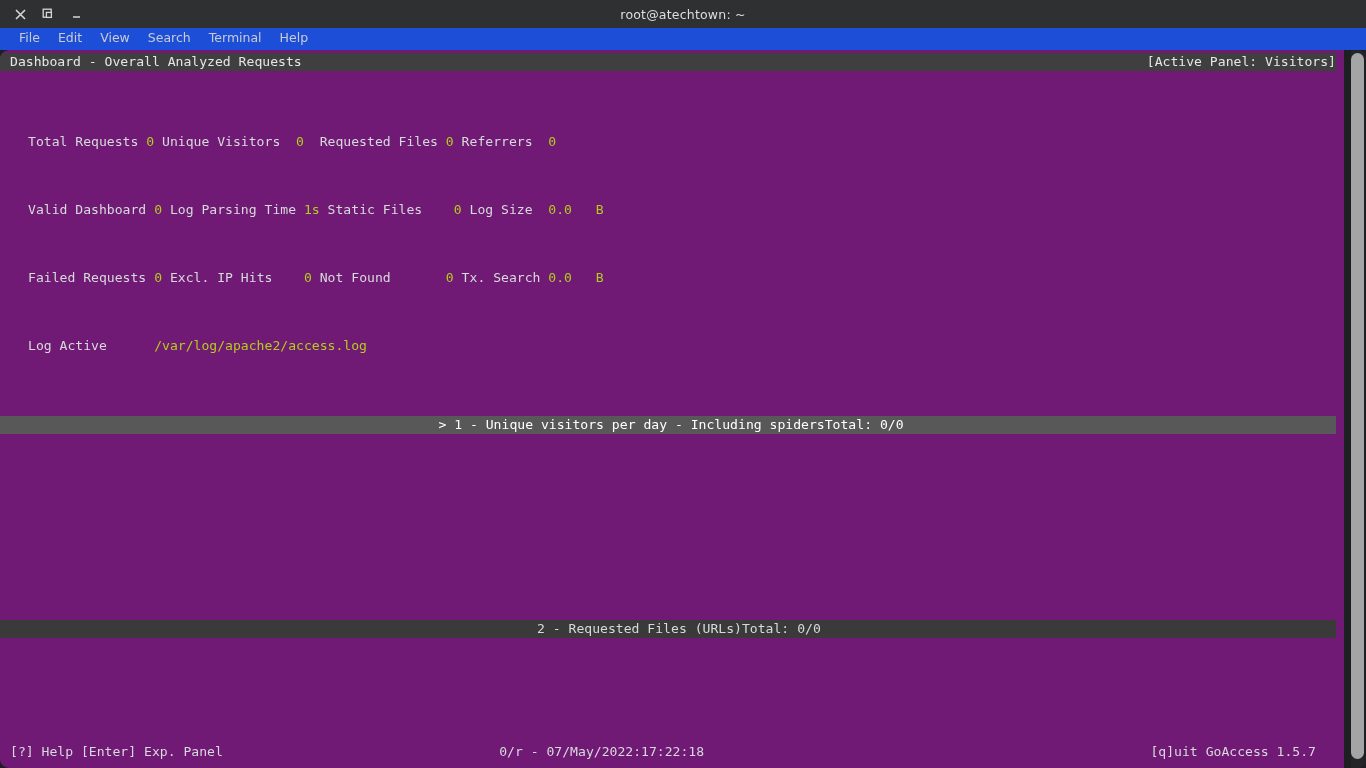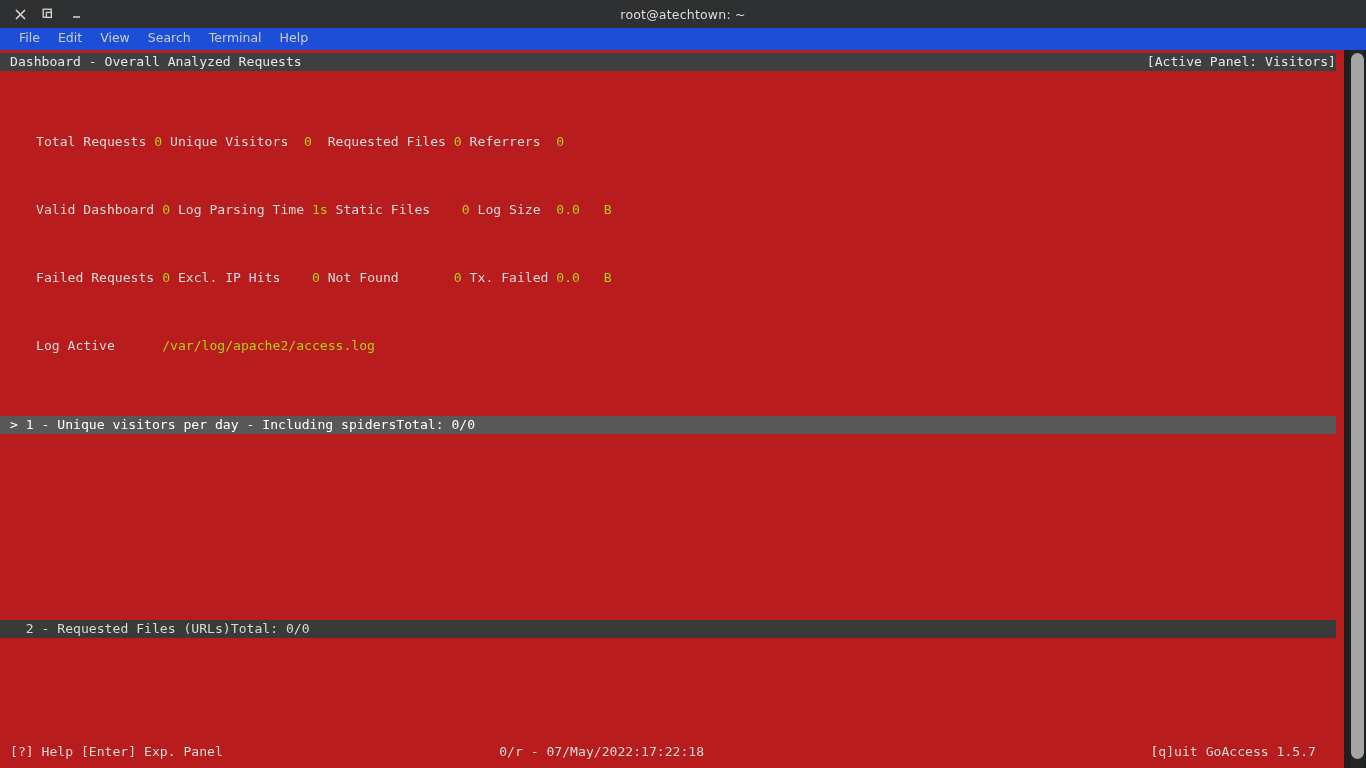--- a/index.html
+++ b/index.html
@@ -73,22 +73,23 @@
     color: #c9ccd0;
     font-size: 12.5px;
     padding: 2px 9px;
     white-space: nowrap;
   }
 
   
   #terminal {
     flex: 1;
     position: relative;
-    background: #b91c1c;
+    background: #701a75;
     overflow: hidden;
+    border-radius: 9px;
   }
   #screen {
     position: absolute;
     top: 0; left: 0;
     right: 22px;
     bottom: 0;
     font-family: "DejaVu Sans Mono", "Liberation Mono", monospace;
     font-size: 13.1px;
     line-height: 17px;
     color: #d7dadb;
@@ -109,36 +110,36 @@
     background: #3f3f3f;
     color: #e4e6e7;
     margin-right: 8px;
   }
   #dash-bar .left  { padding-left: 10px; }
   #dash-bar .right { padding-right: 0; }
 
   
   #stats {
     margin-top: 11px;
-    padding-left: 36px;
+    padding-left: 28px;
     white-space: pre;
     font-size: 13.1px;
     line-height: 17px;
   }
   .stat-row { display: block; white-space: pre; }
   .lbl { color: #d7dadb; }
   .val { color: #b4cc1d; }
 
   
   .panel-bar {
     height: 18px;
     line-height: 18px;
     display: flex;
     align-items: center;
-    justify-content: flex-start;
+    justify-content: center;
     white-space: pre;
     margin-right: 8px;
     font-size: 13.1px;
   }
   .panel-bar.active { background: #585858; color: #ffffff; }
   .panel-bar.inactive { background: #3a3a3a; color: #d7dadb; }
   .panel-bar .left  { padding-left: 10px; }
   .panel-bar .right { padding-right: 4px; }
   .panel-body { height: 186px; }
 
@@ -229,21 +230,21 @@
         <span class="left">Dashboard - Overall Analyzed Requests</span>
         <span class="right">[Active Panel: Visitors]</span>
       </div>
 
       <div id="stats">
 
         <div class="stat-row"><span class="lbl">Total Requests </span><span class="val">0</span><span class="lbl"> Unique Visitors  </span><span class="val">0</span><span class="lbl">  Requested Files </span><span class="val">0</span><span class="lbl"> Referrers  </span><span class="val">0</span></div>
 
         <div class="stat-row"><span class="lbl">Valid Dashboard </span><span class="val">0</span><span class="lbl"> Log Parsing Time </span><span class="val">1s</span><span class="lbl"> Static Files    </span><span class="val">0</span><span class="lbl"> Log Size  </span><span class="val">0.0</span><span class="lbl">   </span><span class="val">B</span></div>
 
-        <div class="stat-row"><span class="lbl">Failed Requests </span><span class="val">0</span><span class="lbl"> Excl. IP Hits    </span><span class="val">0</span><span class="lbl"> Not Found       </span><span class="val">0</span><span class="lbl"> Tx. Failed </span><span class="val">0.0</span><span class="lbl">   </span><span class="val">B</span></div>
+        <div class="stat-row"><span class="lbl">Failed Requests </span><span class="val">0</span><span class="lbl"> Excl. IP Hits    </span><span class="val">0</span><span class="lbl"> Not Found       </span><span class="val">0</span><span class="lbl"> Tx. Search </span><span class="val">0.0</span><span class="lbl">   </span><span class="val">B</span></div>
 
         <div class="stat-row"><span class="lbl">Log Active      </span><span class="val">/var/log/apache2/access.log</span></div>
 
       </div>
 
       <div style="margin-top:11px;">
         <div class="panel-bar active">
           <span class="left"><span>&gt; </span><span>1 - Unique visitors per day - Including spiders</span></span>
           <span class="right">Total: 0/0</span>
         </div>

